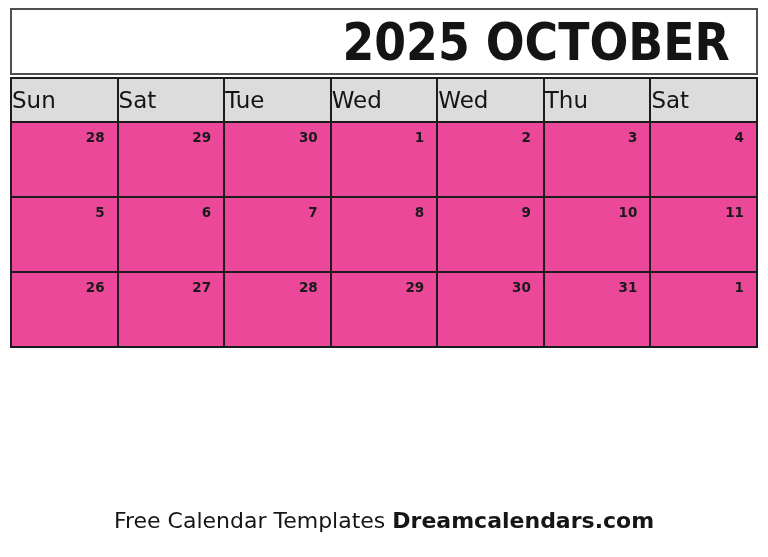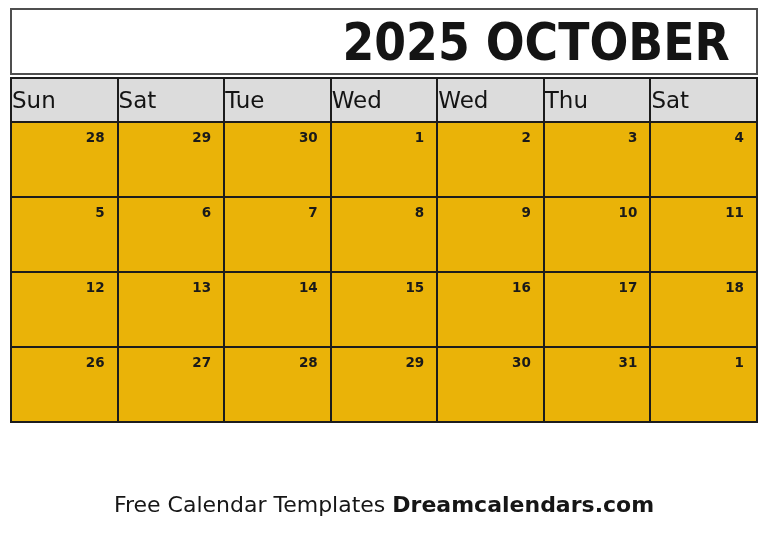--- a/index.html
+++ b/index.html
@@ -55,33 +55,33 @@
     height: 44px;
     font-size: 23px;
     font-weight: 500;
     text-align: left;
     color: #141414;
     padding: 0;
   }
   table.cal-grid td {
     box-sizing: border-box;
     border: 2px solid #1c1c1c;
-    background: #eab308;
+    background: #ec4899;
     height: 75px;
     vertical-align: top;
     text-align: right;
     padding: 6px 12px 0 16px;
     font-size: 13.5px;
     font-weight: 700;
     color: #1a1a1a;
   }
   .footer {
     position: absolute;
     left: 0;
-    top: 492px;
+    top: 508px;
     width: 768px;
     text-align: center;
     font-size: 22px;
     color: #161616;
     white-space: nowrap;
   }
   .footer .brand {
     font-weight: 700;
   }
 </style>
@@ -121,29 +121,20 @@
         <tr>
           <td>5</td>
           <td>6</td>
           <td>7</td>
           <td>8</td>
           <td>9</td>
           <td>10</td>
           <td>11</td>
         </tr>
         <tr>
-          <td>12</td>
-          <td>13</td>
-          <td>14</td>
-          <td>15</td>
-          <td>16</td>
-          <td>17</td>
-          <td>18</td>
-        </tr>
-        <tr>
           <td>26</td>
           <td>27</td>
           <td>28</td>
           <td>29</td>
           <td>30</td>
           <td>31</td>
           <td>1</td>
         </tr>
       </tbody>
     </table>

